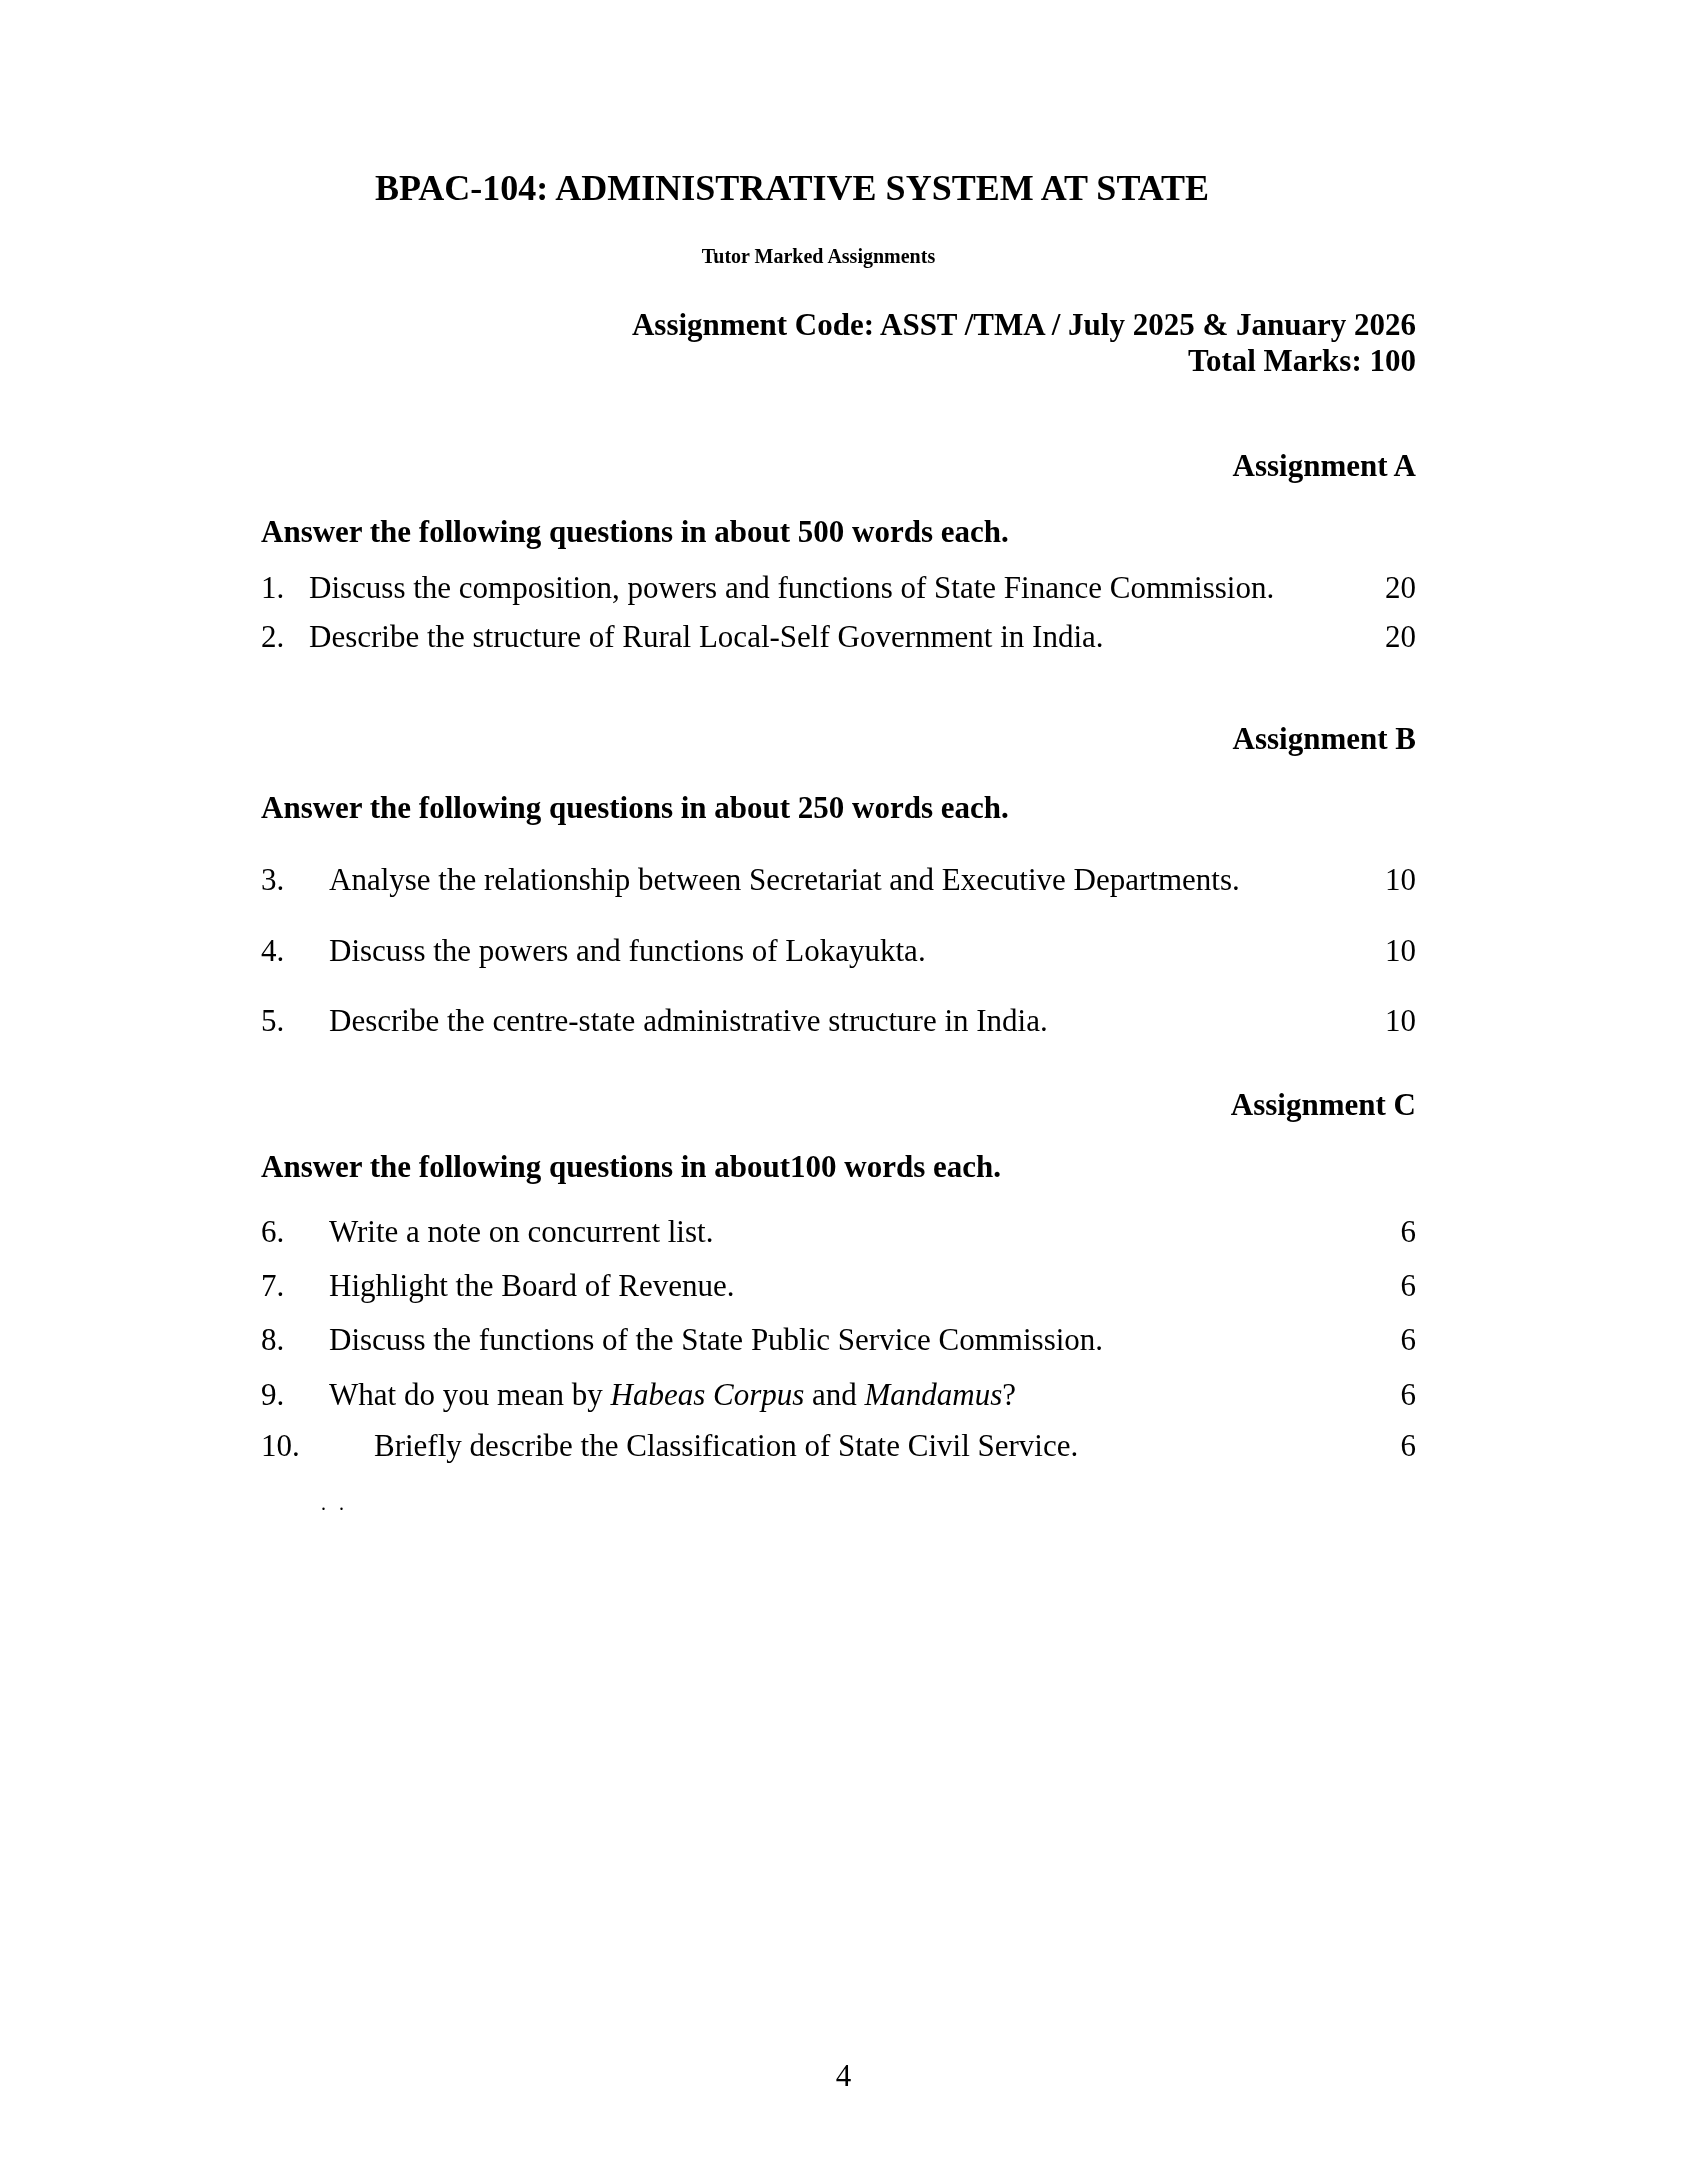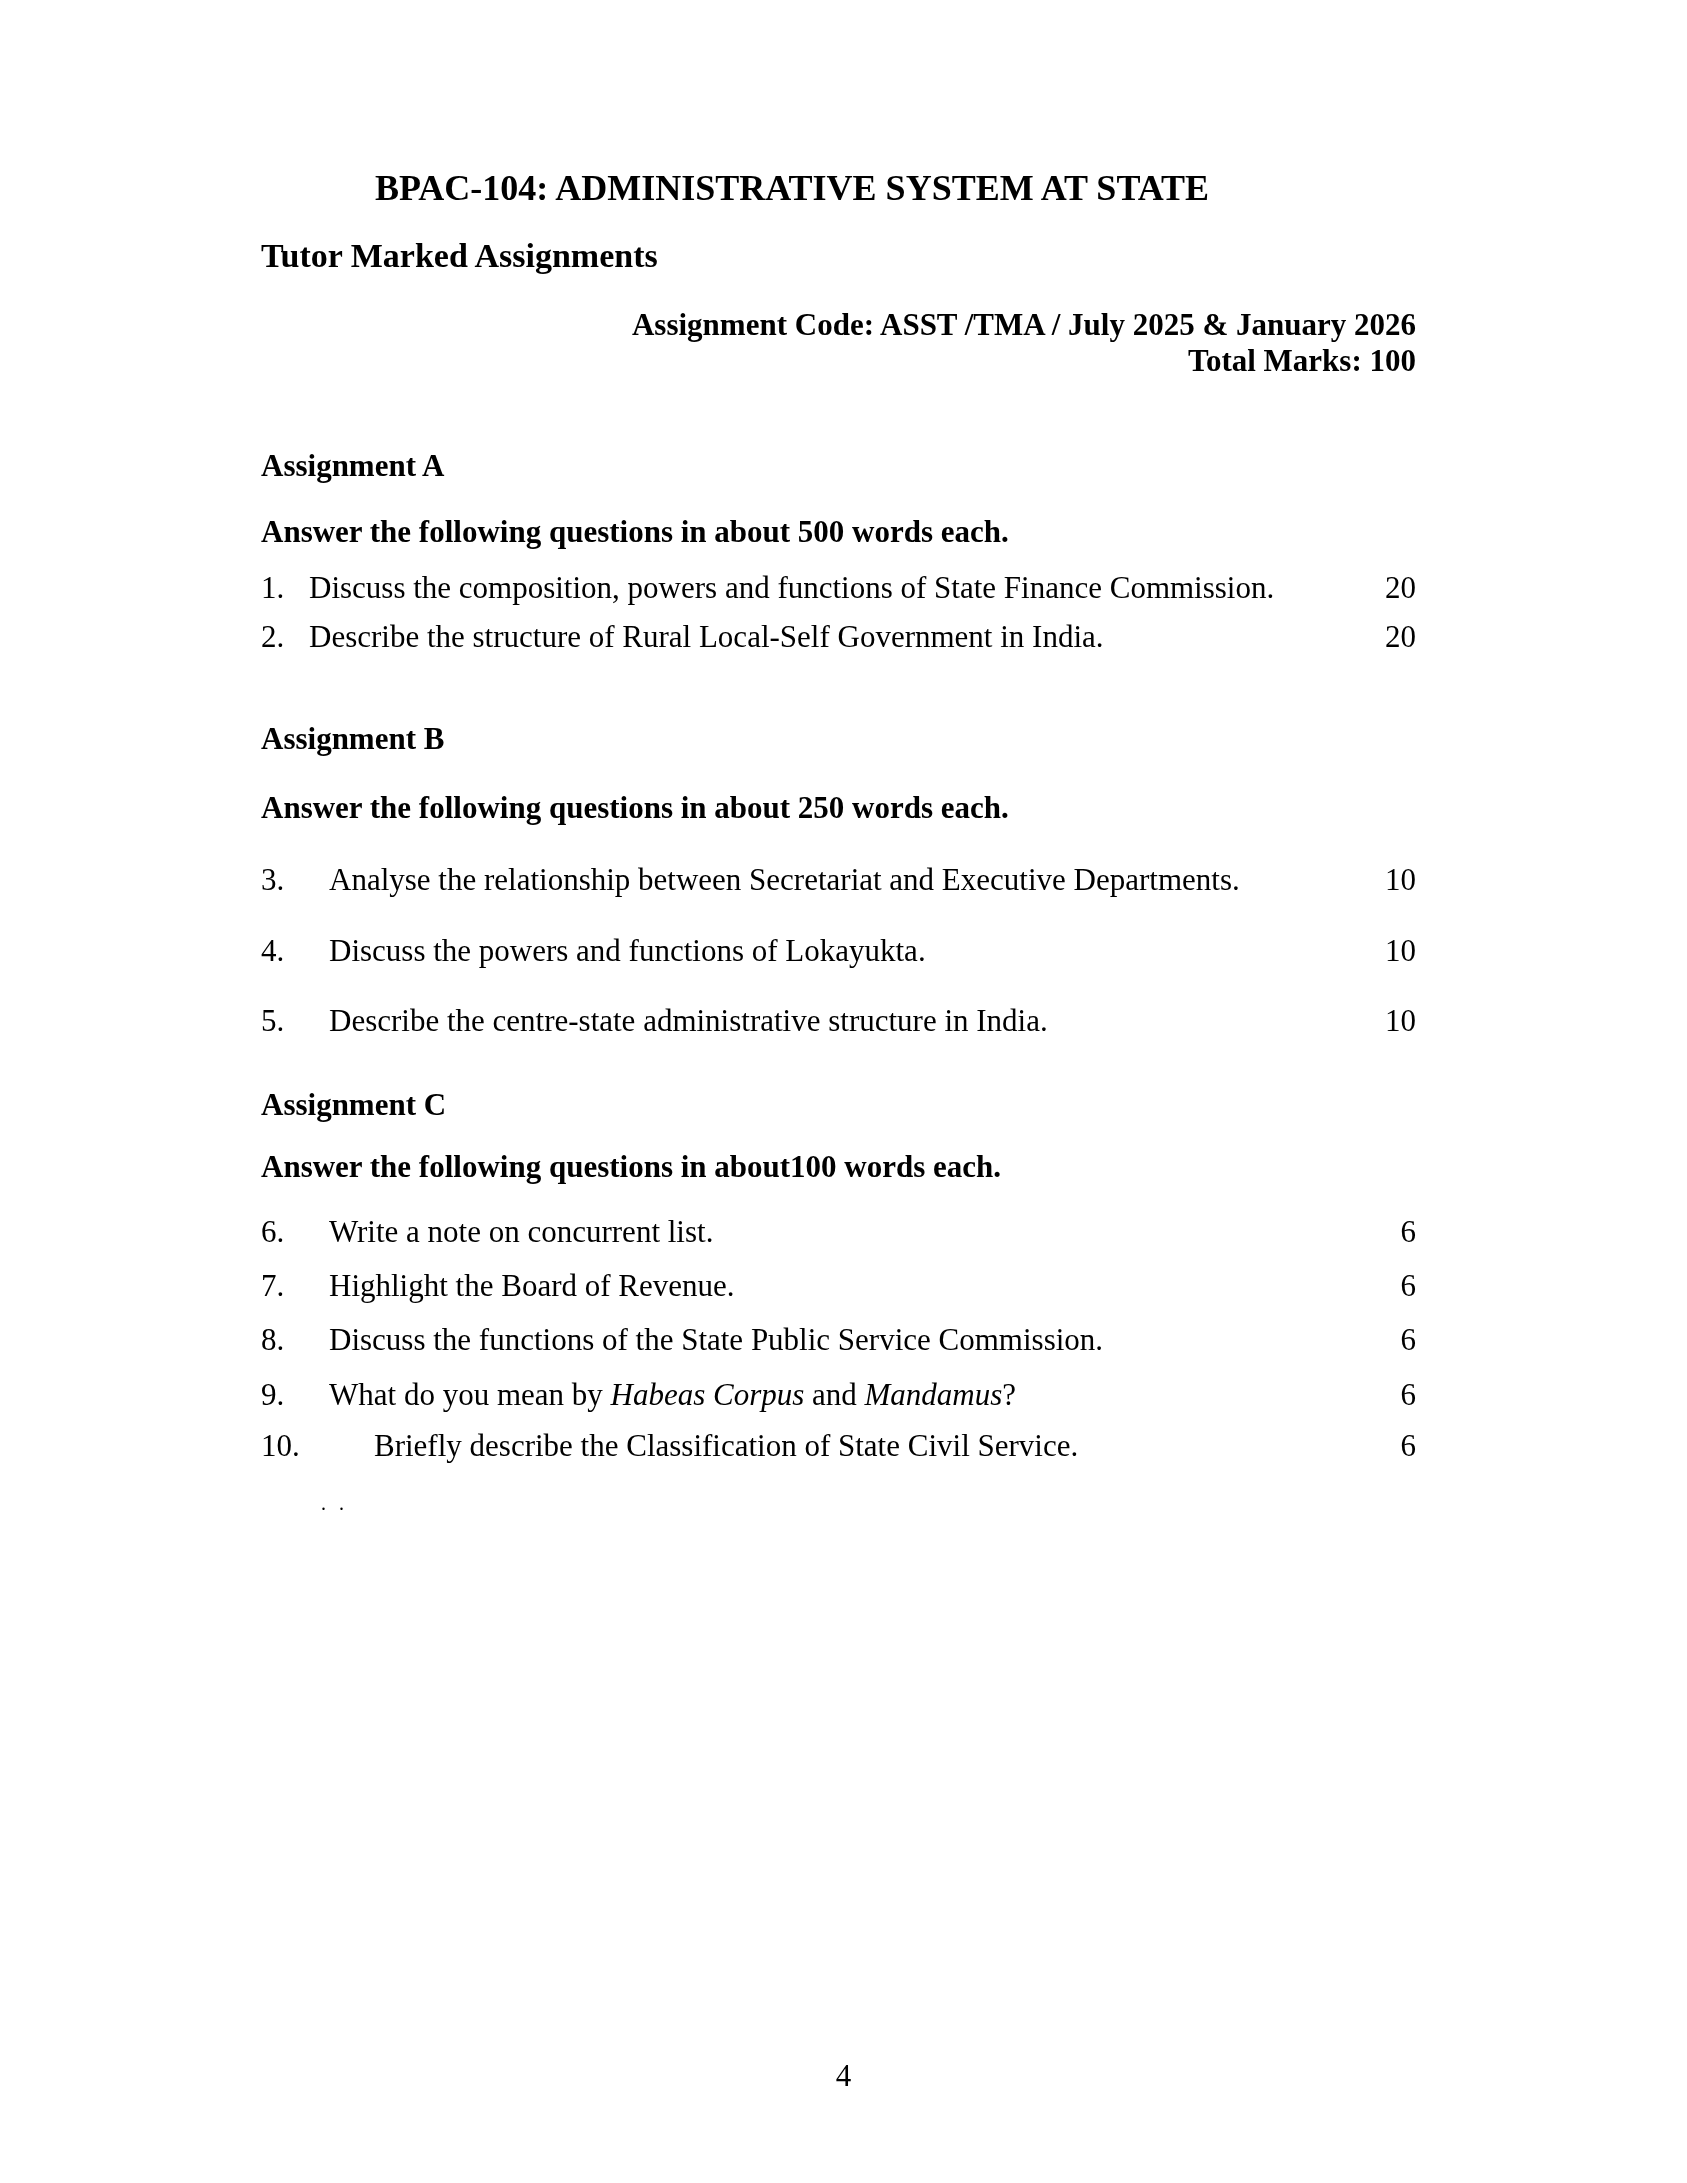--- a/index.html
+++ b/index.html
@@ -18,35 +18,36 @@
     position: relative;
   }
   .doc-title {
     text-align: center;
     font-weight: bold;
     font-size: 36px;
     line-height: 46px;
     padding-right: 93px;
   }
   .subtitle {
+    text-align: center;
     font-weight: bold;
-    font-size: 34px;
+    font-size: 20px;
     line-height: 36px;
     margin-top: 26.5px;
     padding-right: 40px;
   }
   .meta-block {
     text-align: right;
     font-weight: bold;
     font-size: 31px;
     line-height: 36px;
     margin-top: 33px;
   }
   .section-heading {
-    text-align: left;
+    text-align: right;
     font-weight: bold;
     font-size: 31px;
     line-height: 36px;
   }
   .heading-a { margin-top: 69px; }
   .heading-b { margin-top: 66px; }
   .heading-c { margin-top: 48px; }
   .instruction {
     font-weight: bold;
     font-size: 31px;

